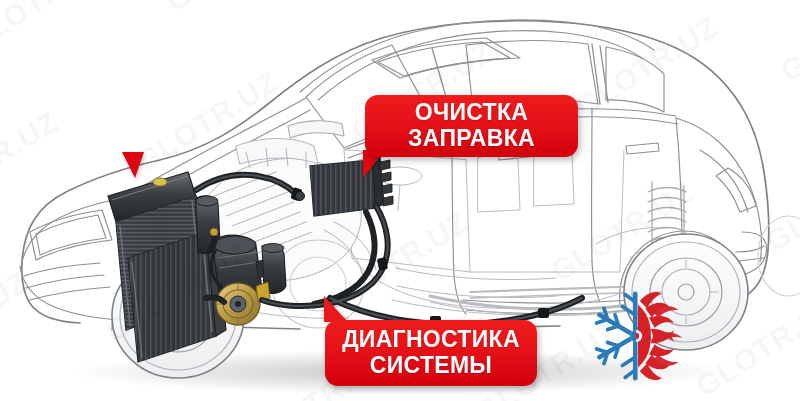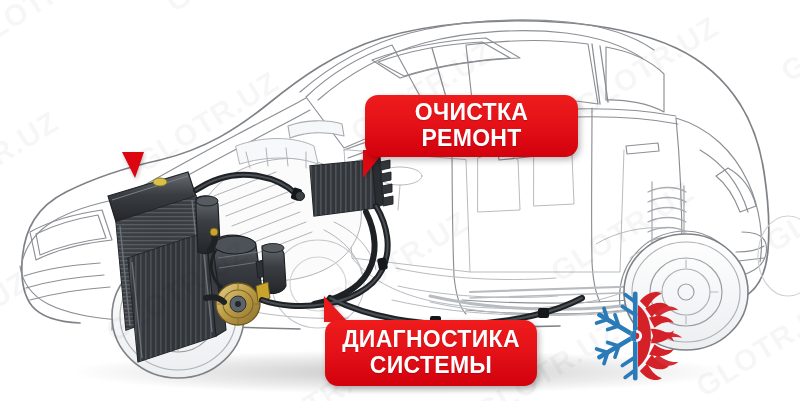--- a/index.html
+++ b/index.html
@@ -467,21 +467,21 @@
     <div class="wm" style="left:240px;  top:430px;">GLOTR.UZ</div>
     <div class="wm" style="left:470px;  top:400px;">GLOTR.UZ</div>
     <div class="wm" style="left:690px;  top:375px;">GLOTR.UZ</div>
   </div>
 
   <div class="tail" id="tail-charge"></div>
 
   <div class="tail" id="tail-clean"></div>
   <div class="callout" id="callout-clean">
     <span class="line">ОЧИСТКА</span>
-    <span class="line">РЕМОНТ</span>
+    <span class="line">ЗАПРАВКА</span>
   </div>
 
   <div class="tail" id="tail-diag"></div>
   <div class="callout" id="callout-diag">
     <span class="line">ДИАГНОСТИКА</span>
     <span class="line">СИСТЕМЫ</span>
   </div>
 
   <div id="logo-climate">
     <svg viewBox="0 0 100 100" xmlns="http://www.w3.org/2000/svg" aria-hidden="true">

